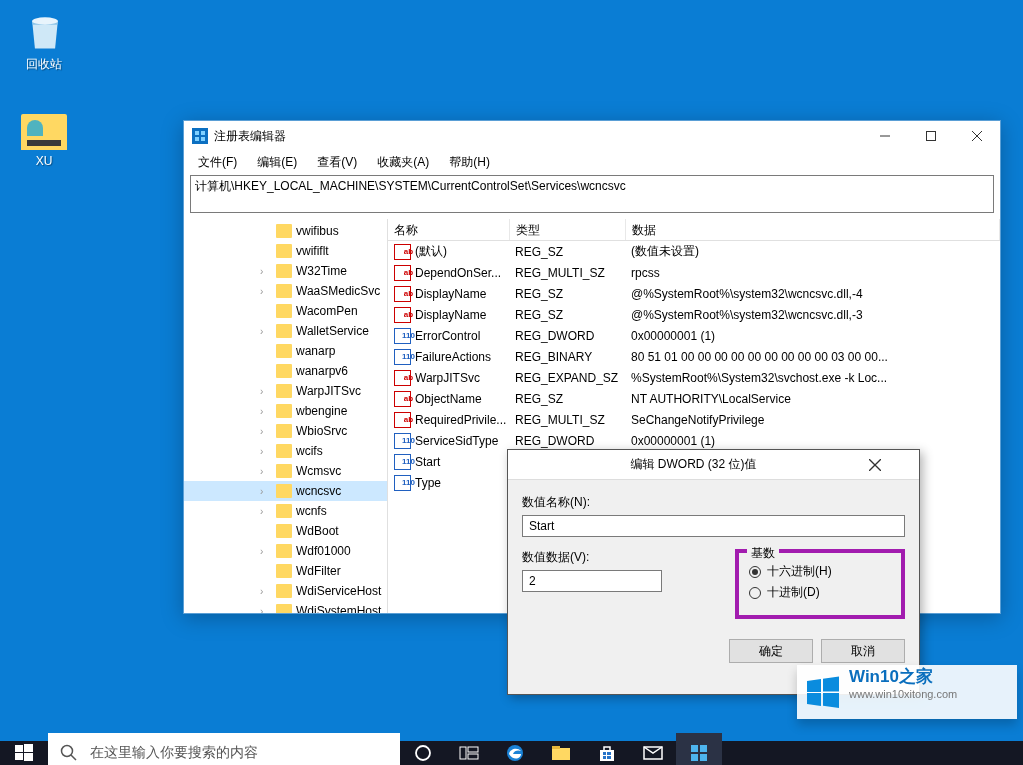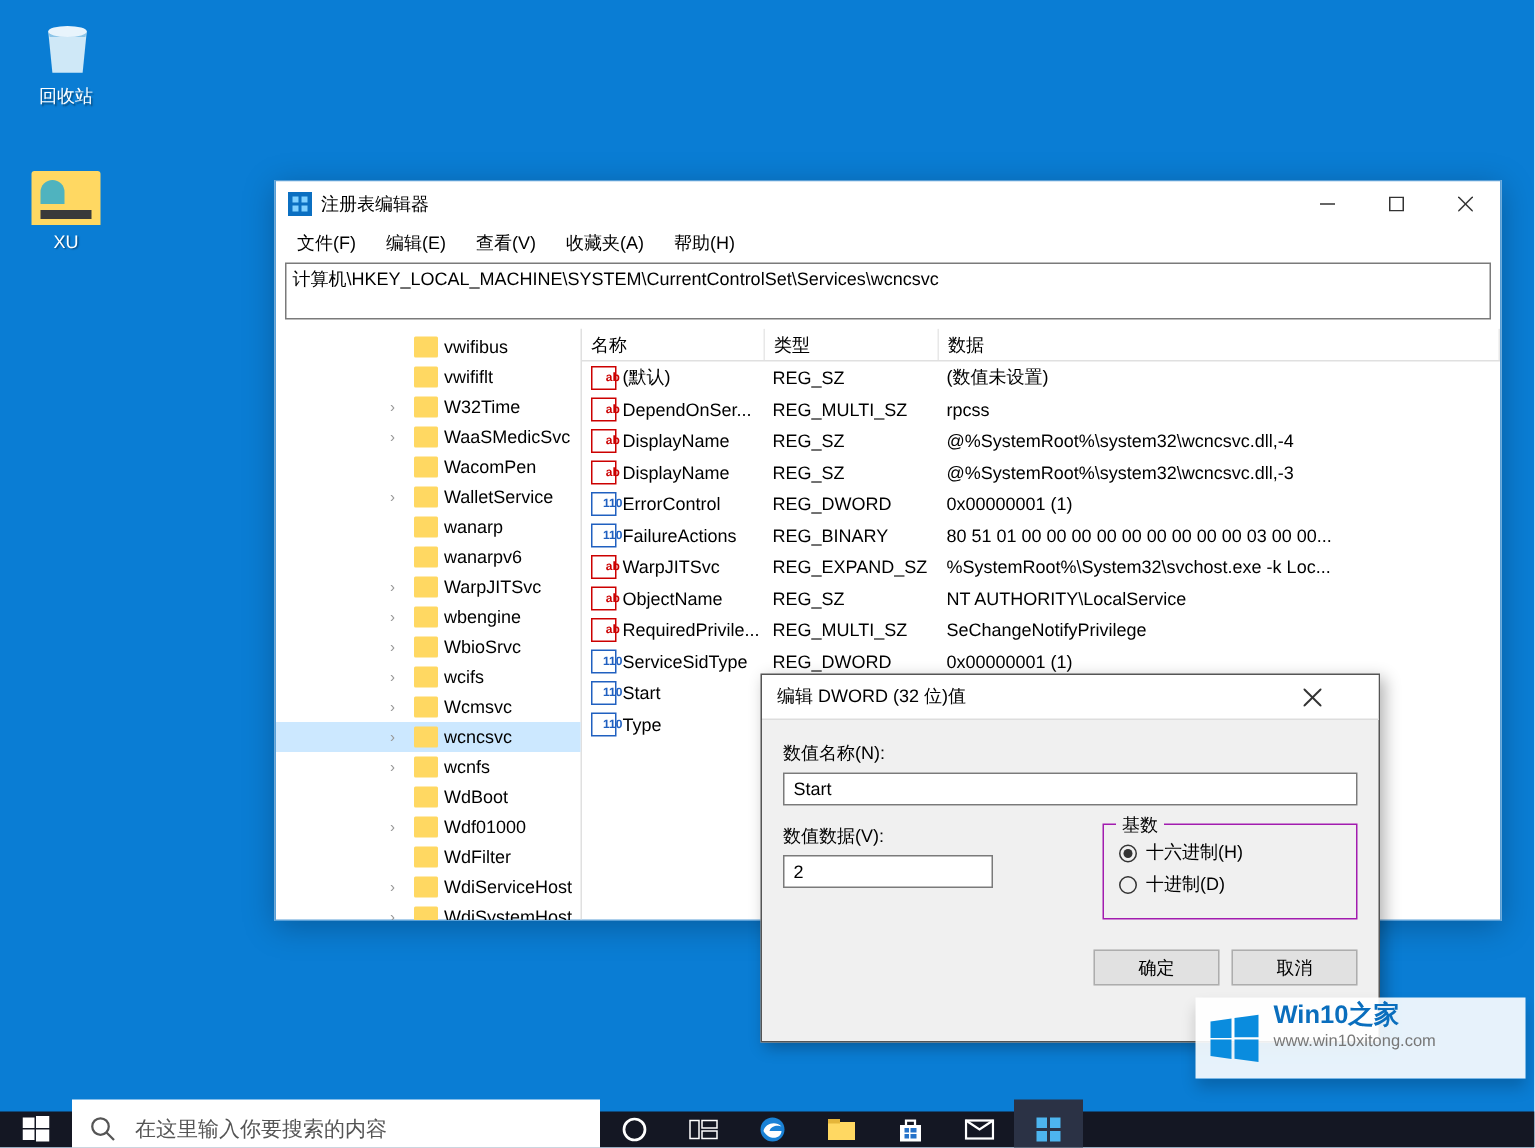--- a/index.html
+++ b/index.html
@@ -70,29 +70,29 @@
   .list-row .c1{ width:100px; overflow:hidden; text-overflow:ellipsis; white-space:nowrap;}
   .list-row .c2{ width:116px;}
   .list-row .c3{ flex:1; overflow:hidden; white-space:nowrap; text-overflow:ellipsis;}
   
   
   .dialog {
     position: absolute; left: 507px; top: 449px; width: 413px; height: 246px;
     background: #f0f0f0; border: 1px solid #555; box-shadow: 3px 3px 10px rgba(0,0,0,.3);
   }
   .dialog .dlg-title { height: 30px; background:#fff; display: flex; align-items:center; padding: 0 10px; font-size: 12px; border-bottom:1px solid #ddd;}
-  .dlg-title span{flex:1;}
+  .dlg-title span{flex:1;text-align:center;}
   .dlg-title .close{width:40px;text-align:right;font-size:16px;}
   .dlg-body{ padding: 14px 14px 10px; font-size: 12px; }
   .dlg-body label{display:block; margin-bottom:4px;}
   .dlg-body input[type=text]{ width: 100%; padding: 3px 6px; border:1px solid #7a7a7a; font-size:12px; margin-bottom:12px;}
   .dlg-body input.val{width:140px;}
   .dlg-row{display:flex;}
   .dlg-col{flex:1;}
-  .fieldset{border:1px solid #a21caf; padding:6px 10px 10px; margin-left:26px; position:relative; width:170px;}
+  .fieldset{border:4px solid #a21caf; padding:6px 10px 10px; margin-left:26px; position:relative; width:170px;}
   .fieldset .legend{position:absolute; top:-8px; left:8px; background:#f0f0f0; padding:0 4px; font-size:12px;}
   .radio{display:flex;align-items:center;margin:4px 0;}
   .radio .rdot{width:12px;height:12px;border:1px solid #333;border-radius:50%;margin-right:6px;display:flex;align-items:center;justify-content:center;}
   .radio .rdot.on::after{content:"";width:6px;height:6px;background:#333;border-radius:50%;}
   .dlg-btns{display:flex;justify-content:flex-end;gap:8px;padding:10px 14px;}
   .dlg-btns button{width:84px;height:24px;border:1px solid #adadad;background:#e1e1e1;font-size:12px;}
   
   
   .taskbar {
     position: absolute; bottom: 0; left: 0; right: 0; height: 24px;

